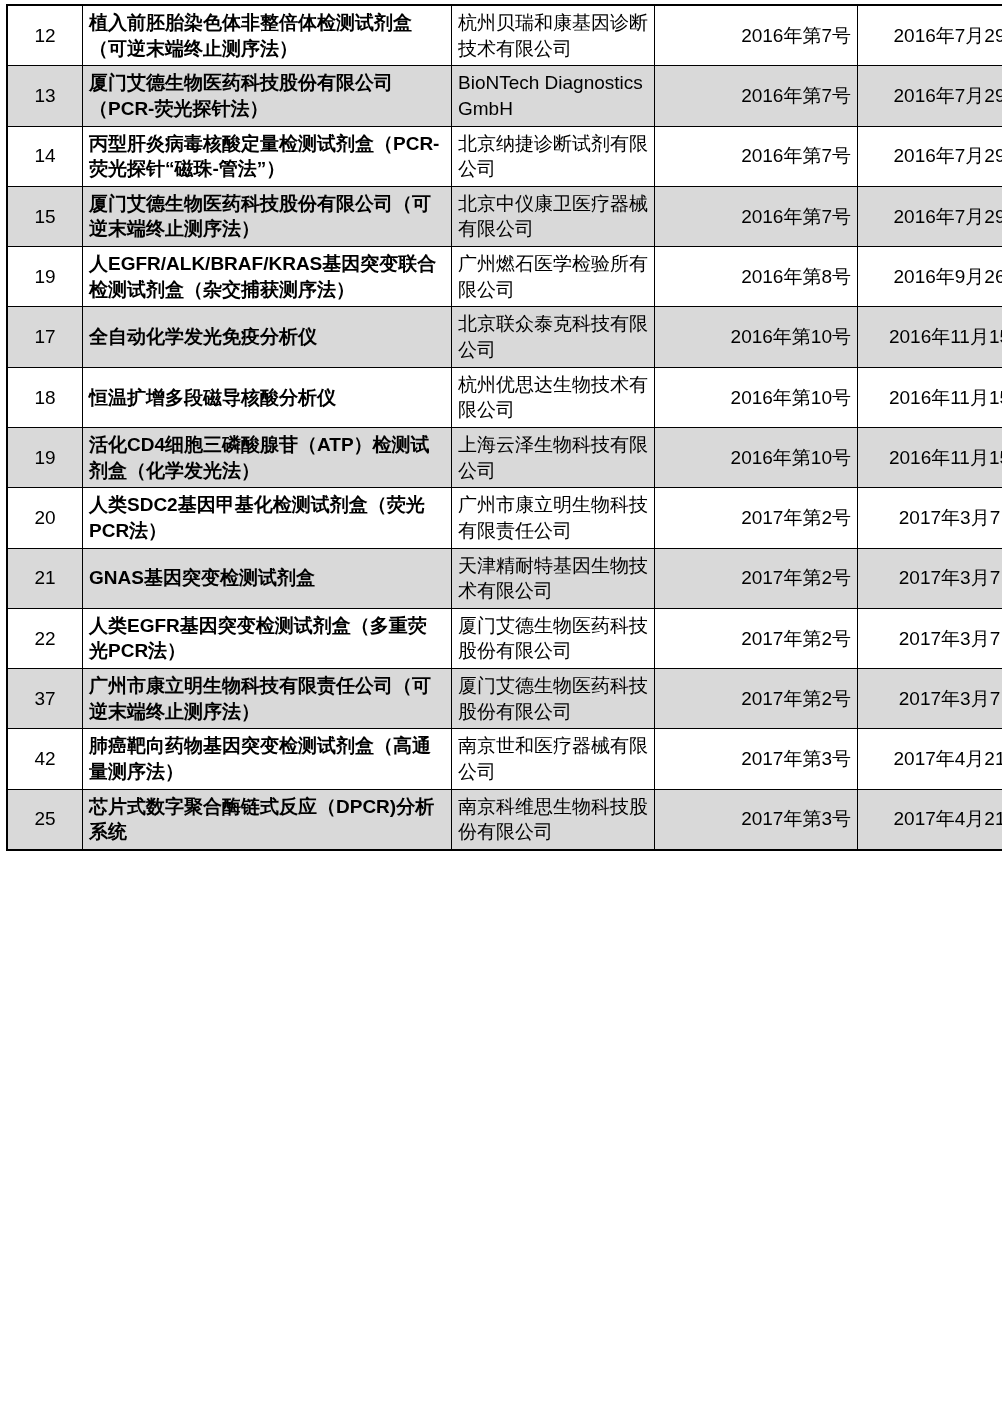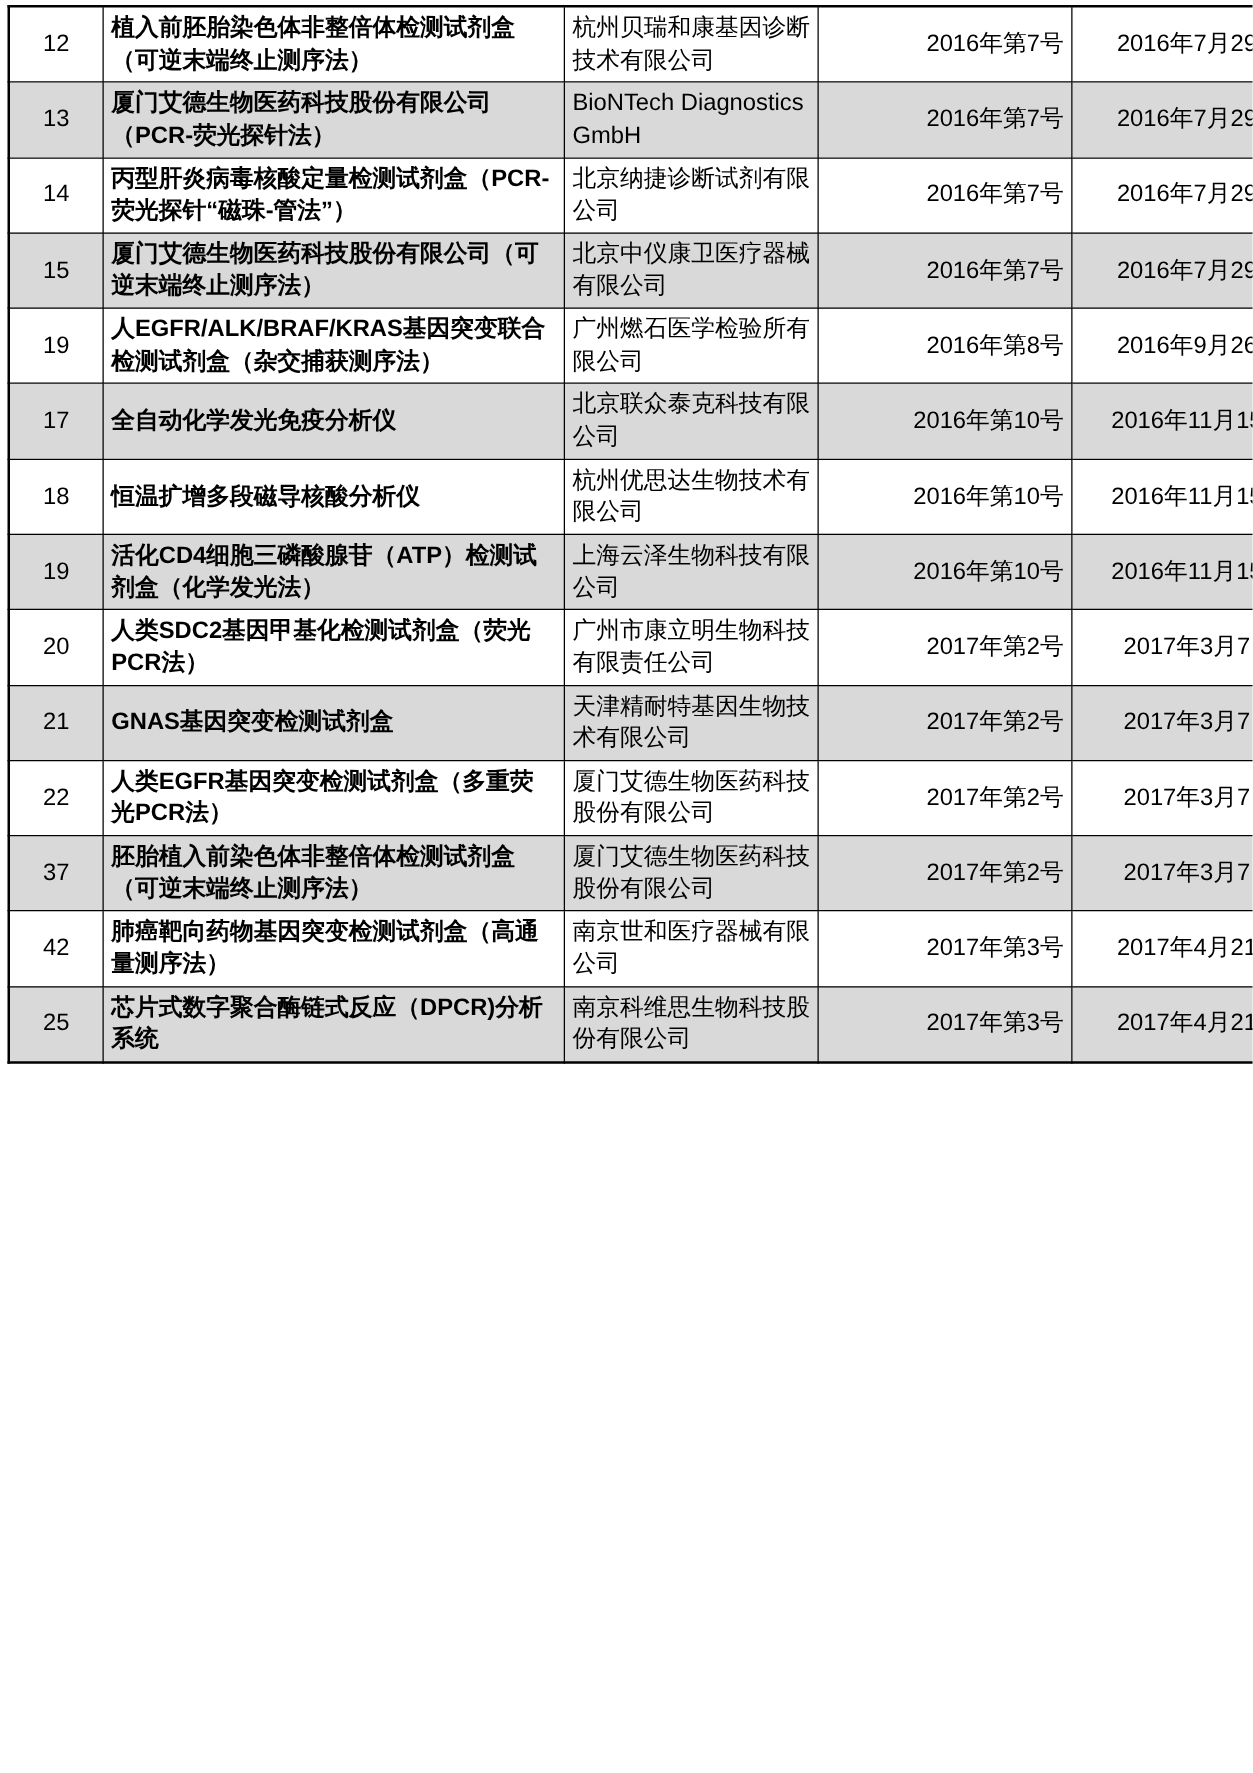--- a/index.html
+++ b/index.html
@@ -140,21 +140,21 @@
         </tr>
         <tr class="plain">
           <td class="c-index">22</td>
           <td class="c-name">人类EGFR基因突变检测试剂盒（多重荧光PCR法）</td>
           <td class="c-company">厦门艾德生物医药科技股份有限公司</td>
           <td class="c-notice">2017年第2号</td>
           <td class="c-date">2017年3月7日</td>
         </tr>
         <tr class="shaded">
           <td class="c-index">37</td>
-          <td class="c-name">胚胎植入前染色体非整倍体检测试剂盒（可逆末端终止测序法）</td>
+          <td class="c-name">广州市康立明生物科技有限责任公司（可逆末端终止测序法）</td>
           <td class="c-company">厦门艾德生物医药科技股份有限公司</td>
           <td class="c-notice">2017年第2号</td>
           <td class="c-date">2017年3月7日</td>
         </tr>
         <tr class="plain">
           <td class="c-index">42</td>
           <td class="c-name">肺癌靶向药物基因突变检测试剂盒（高通量测序法）</td>
           <td class="c-company">南京世和医疗器械有限公司</td>
           <td class="c-notice">2017年第3号</td>
           <td class="c-date">2017年4月21日</td>

